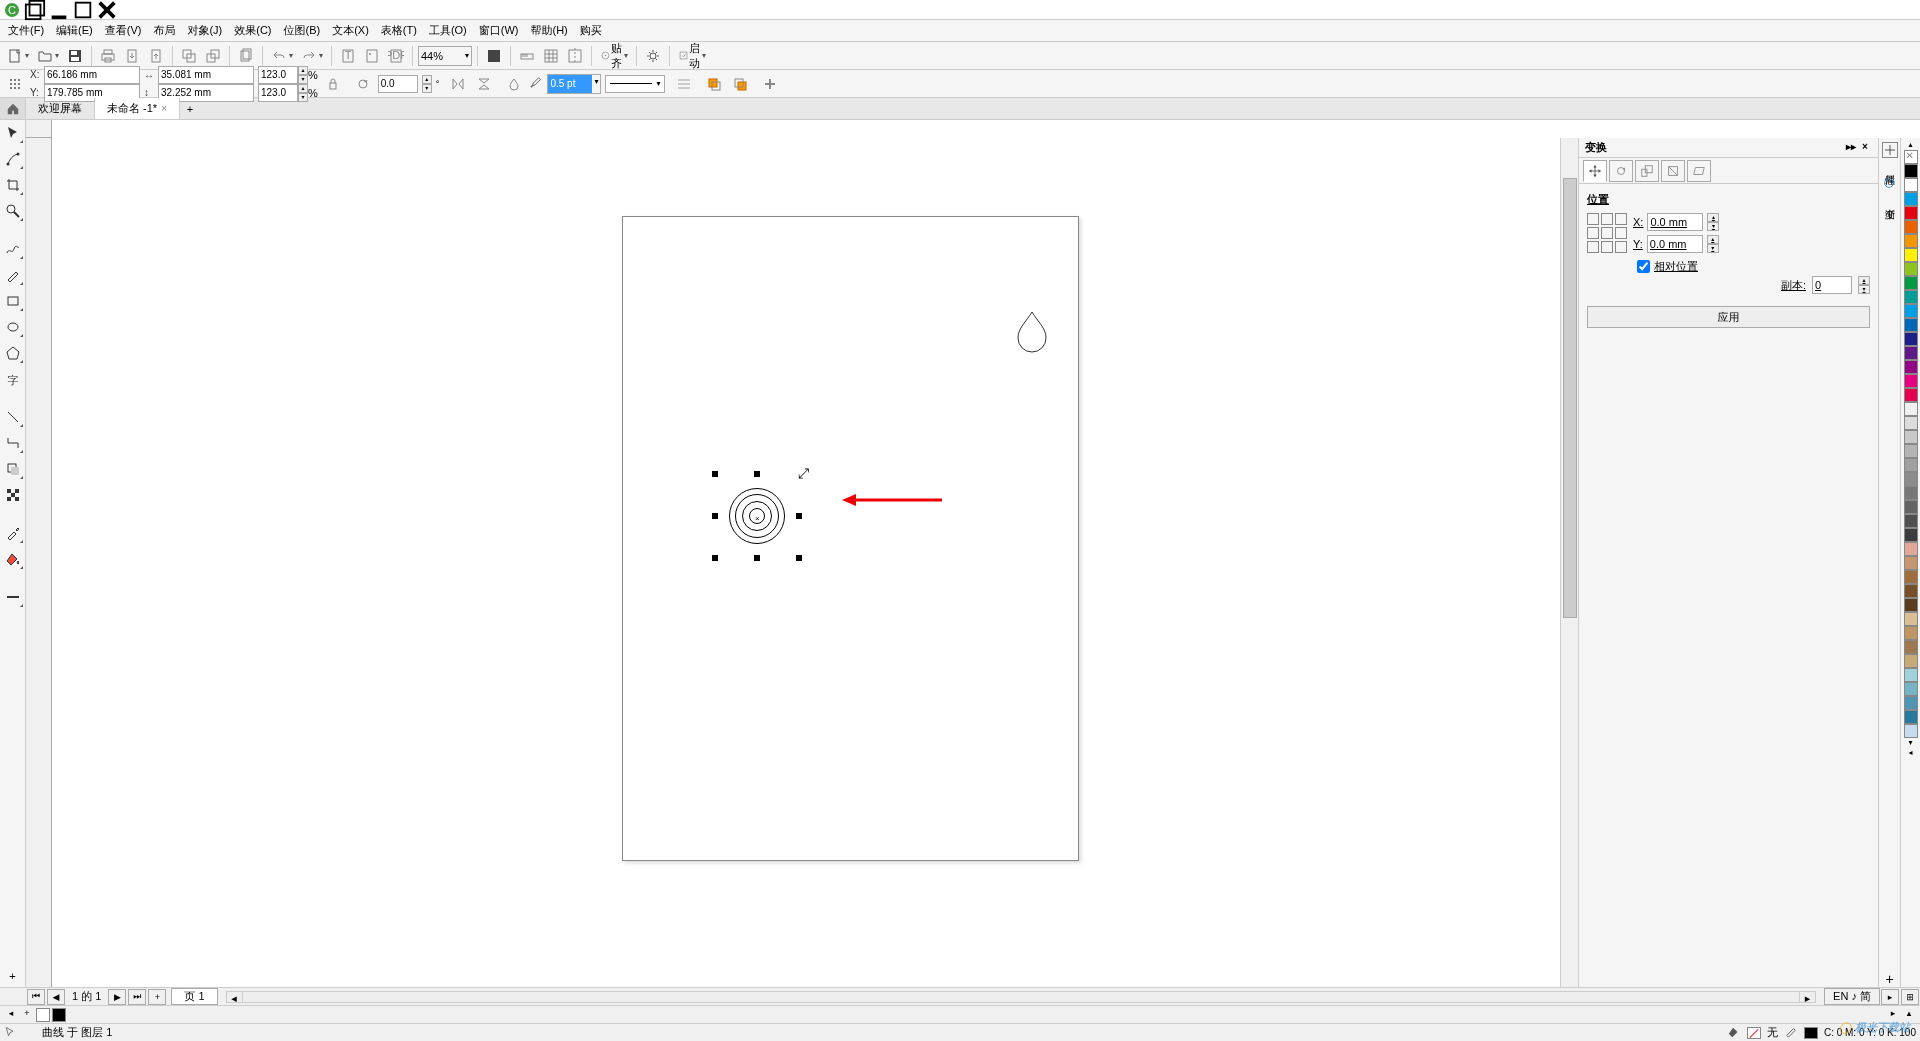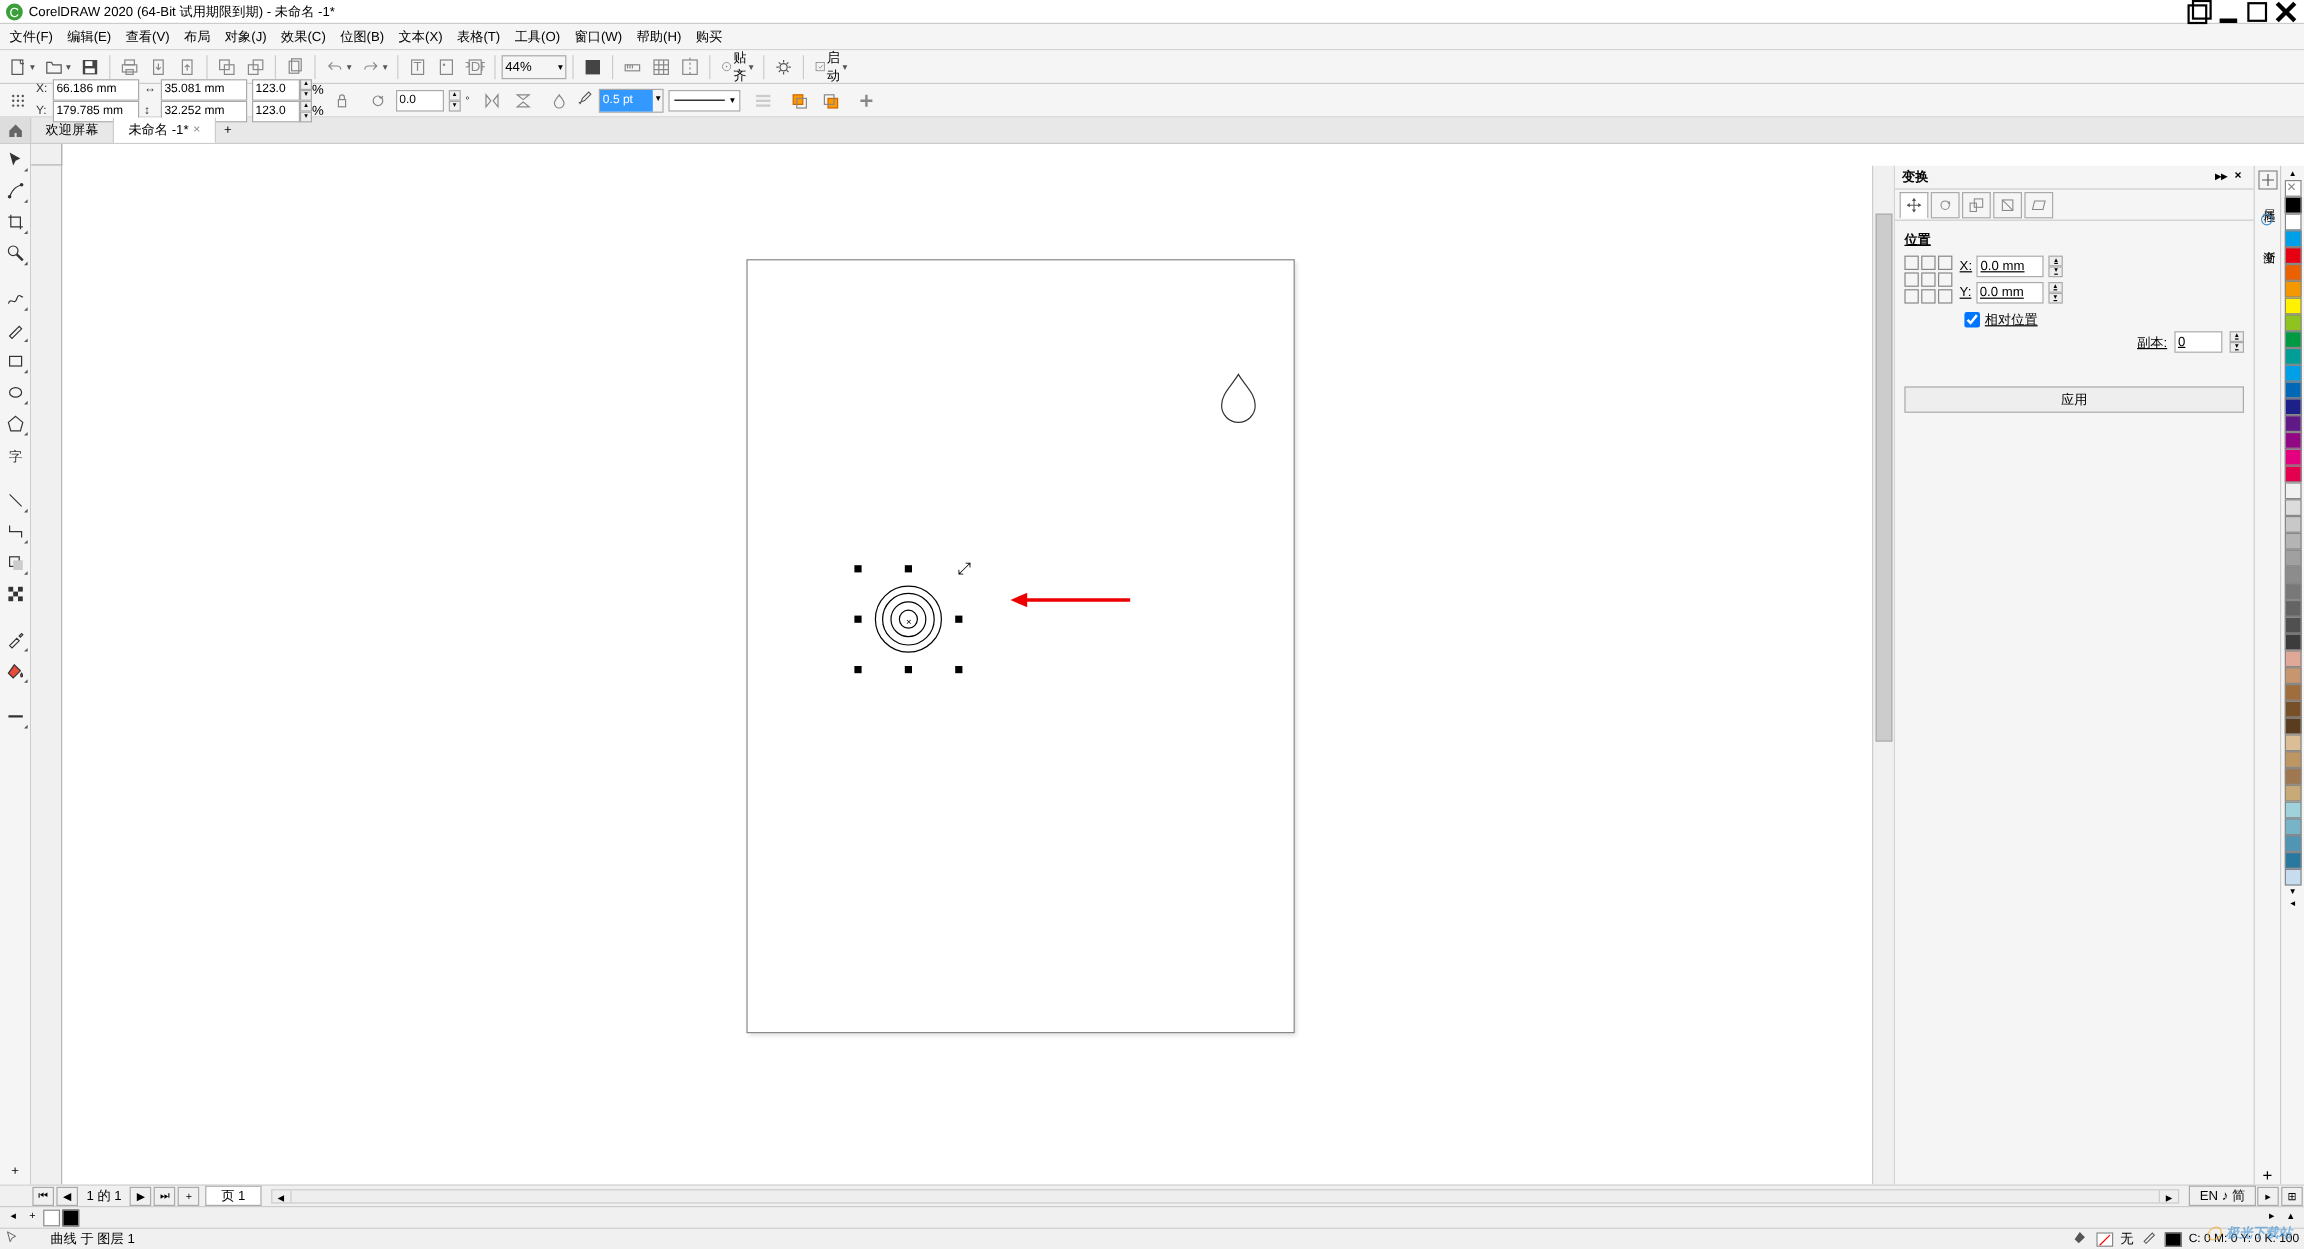--- a/index.html
+++ b/index.html
@@ -24,21 +24,21 @@
 .tool-dd { min-width: 28px; height: 22px; display: flex; align-items: center; justify-content: center; cursor: pointer; border: 1px solid transparent; padding: 0 2px; }
 .tool-dd .chev { font-size: 8px; margin-left: 2px; color: #555; }
 
 .zoom-combo { width: 54px; height: 20px; border: 1px solid #aaa; display: flex; align-items: center; padding: 0 2px; font-size: 11px; }
 .zoom-combo .chev { margin-left: auto; font-size: 8px; }
 
 
 .propbar { height: 28px; display: flex; align-items: center; padding: 0 4px; gap: 4px; border-bottom: 1px solid #ccc; background: #f5f5f5; }
 .prop-group { display: flex; align-items: center; gap: 2px; }
 .prop-label { font-size: 10px; color: #333; width: 14px; }
-.prop-input { width: 72px; height: 18px; border: 1px solid #aaa; background: #fff; padding: 0 2px; font-size: 10px; }
+.prop-input { width: 96px; height: 18px; border: 1px solid #aaa; background: #fff; padding: 0 2px; font-size: 10px; }
 .prop-input.sel { background: #3399ff; color: #fff; }
 .prop-small { width: 40px; }
 .spinner { width: 10px; display: flex; flex-direction: column; }
 .spinner div { height: 9px; border: 1px solid #aaa; font-size: 6px; text-align: center; line-height: 6px; background: #eee; cursor: pointer; }
 .line-style { width: 60px; height: 18px; border: 1px solid #aaa; background: #fff; display: flex; align-items: center; padding: 0 4px; }
 .line-style .line { flex: 1; height: 1px; background: #000; }
 .line-style .chev { font-size: 8px; margin-left: 4px; }
 
 
 .doctabs { height: 22px; display: flex; align-items: center; background: #e8e8e8; border-bottom: 1px solid #ccc; }
@@ -87,21 +87,21 @@
 .dock-tab.active { background: #fff; border-bottom-color: #fff; }
 .dock-body { padding: 8px; text-decoration: underline; }
 .dock-body .section-label { font-weight: bold; margin-bottom: 6px; }
 .dock-row { display: flex; align-items: center; gap: 6px; margin-bottom: 6px; }
 .dock-grid { width: 40px; height: 40px; display: grid; grid-template: repeat(3,1fr)/repeat(3,1fr); gap: 2px; }
 .dock-grid div { border: 1px solid #888; cursor: pointer; }
 .dock-input { width: 56px; height: 18px; border: 1px solid #aaa; padding: 0 2px; }
 .dock-spin { width: 12px; display: flex; flex-direction: column; }
 .dock-spin div { height: 9px; border: 1px solid #aaa; font-size: 6px; text-align: center; line-height: 6px; background: #eee; cursor: pointer; }
 .dock-check { display: flex; align-items: center; gap: 4px; margin: 6px 0 2px 50px; }
-.dock-apply { width: 100%; height: 22px; border: 1px solid #aaa; background: #eee; cursor: pointer; margin-top: 22px; }
+.dock-apply { width: 100%; height: 22px; border: 1px solid #aaa; background: #eee; cursor: pointer; margin-top: 6px; }
 
 .right-strip { width: 22px; background: #f5f5f5; border-left: 1px solid #ccc; display: flex; flex-direction: column; align-items: center; padding-top: 4px; gap: 2px; }
 .right-strip .rtab { writing-mode: vertical-rl; padding: 6px 2px; cursor: pointer; font-size: 10px; border: 1px solid transparent; }
 
 .color-pal { width: 20px; background: #f5f5f5; border-left: 1px solid #ccc; display: flex; flex-direction: column; align-items: center; padding: 2px 0; gap: 0; }
 .color-pal .sw { width: 14px; height: 14px; border: 1px solid #888; cursor: pointer; }
 .color-pal .sw.none { background: #fff; position: relative; }
 .color-pal .sw.none::after { content:"✕"; position:absolute; left:1px; top:-1px; font-size:10px; color:#888; }
 .color-pal .nav { width: 14px; height: 10px; font-size: 8px; text-align: center; cursor: pointer; }
 
@@ -131,21 +131,20 @@
 </head>
 <body>
 
 <div class="titlebar">
   <span class="app-icon">
     <svg viewBox="0 0 16 16">
         <circle cx="8" cy="8" r="7" fill="#3c9f3c"></circle>
         <text x="8" y="12" text-anchor="middle" fill="#fff" font-size="10">C</text>
       </svg>
   </span>
-  <span class="title">CorelDRAW 2020 (64-Bit 试用期限到期) - 未命名 -1*</span>
   <div class="win-btns">
     <span class="win-btn">
         <svg viewBox="0 0 12 12">
           <rect x="1" y="3" width="8" height="8" fill="none" stroke="#000"></rect>
           <rect x="3" y="1" width="8" height="8" fill="none" stroke="#000"></rect>
         </svg>
       </span>
     <span class="win-btn">
         <svg viewBox="0 0 12 12">
           <line x1="2" y1="10" x2="10" y2="10" stroke="#000" stroke-width="2"></line>

